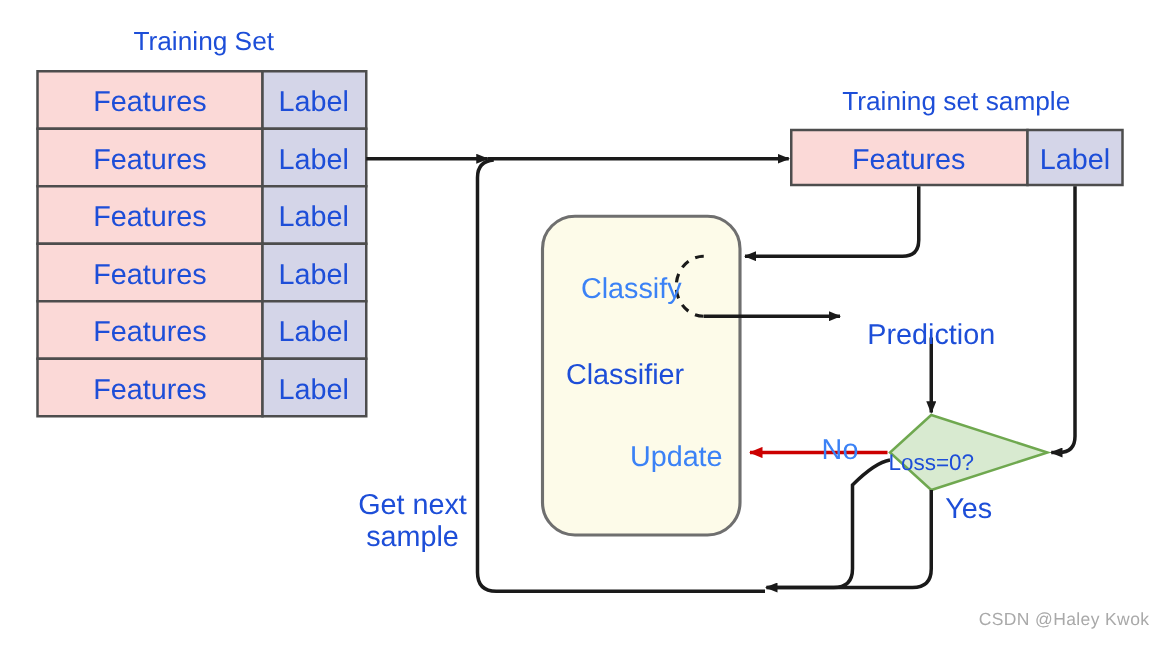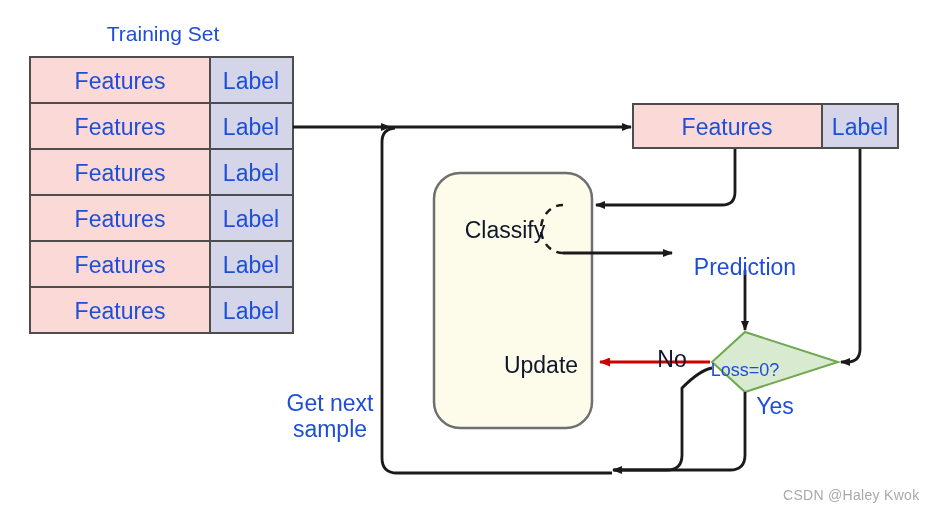--- a/index.html
+++ b/index.html
@@ -36,21 +36,21 @@
     font-family: "Liberation Sans", sans-serif;
     transform: translateX(-50%);
   }
   .title-txt {
     font-size: 21px;
   }
   .cell-txt {
     font-size: 23px;
   }
   .red-txt {
-    color: #0f172a;
+    color: #3b82f6;
   }
   .watermark {
     font-size: 14px;
     color: #a9a9a9;
     letter-spacing: 0.3px;
   }
 </style>
 </head>
 <body>
 
@@ -131,24 +131,26 @@
 
   <div class="center-txt cell-txt" style="left:120px; top:206px;">Features</div>
   <div class="center-txt cell-txt" style="left:251px; top:206px;">Label</div>
 
   <div class="center-txt cell-txt" style="left:120px; top:252px;">Features</div>
   <div class="center-txt cell-txt" style="left:251px; top:252px;">Label</div>
 
   <div class="center-txt cell-txt" style="left:120px; top:298px;">Features</div>
   <div class="center-txt cell-txt" style="left:251px; top:298px;">Label</div>
 
+  <div class="center-txt title-txt" style="left:765px; top:70px;">Training set sample</div>
   <div class="center-txt cell-txt" style="left:727px; top:114px;">Features</div>
   <div class="center-txt cell-txt" style="left:860px; top:114px;">Label</div>
 
   <div class="center-txt cell-txt red-txt" style="left:505px; top:217px;">Classify</div>
+  <div class="center-txt cell-txt" style="left:500px; top:286px;">Classifier</div>
   <div class="center-txt cell-txt red-txt" style="left:541px; top:352px;">Update</div>
 
   <div class="center-txt cell-txt" style="left:745px; top:242px;margin-top:12px;">Prediction</div>
 
   <div class="center-txt" style="left:745px; top:360px; font-size:18px;">Loss=0?</div>
   <div class="center-txt cell-txt red-txt" style="left:672px; top:346px;">No</div>
   <div class="center-txt cell-txt" style="left:775px; top:393px;">Yes</div>
 
   <div class="center-txt cell-txt" style="left:330px; top:390px;">Get next</div>
   <div class="center-txt cell-txt" style="left:330px; top:416px;">sample</div>

